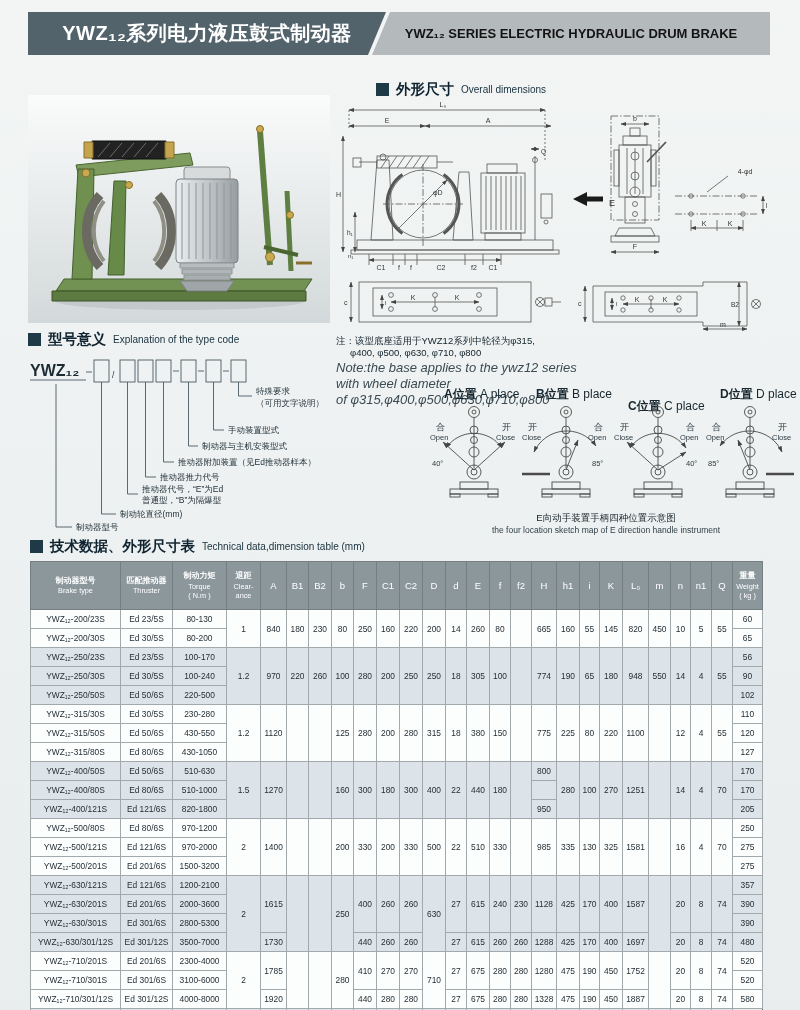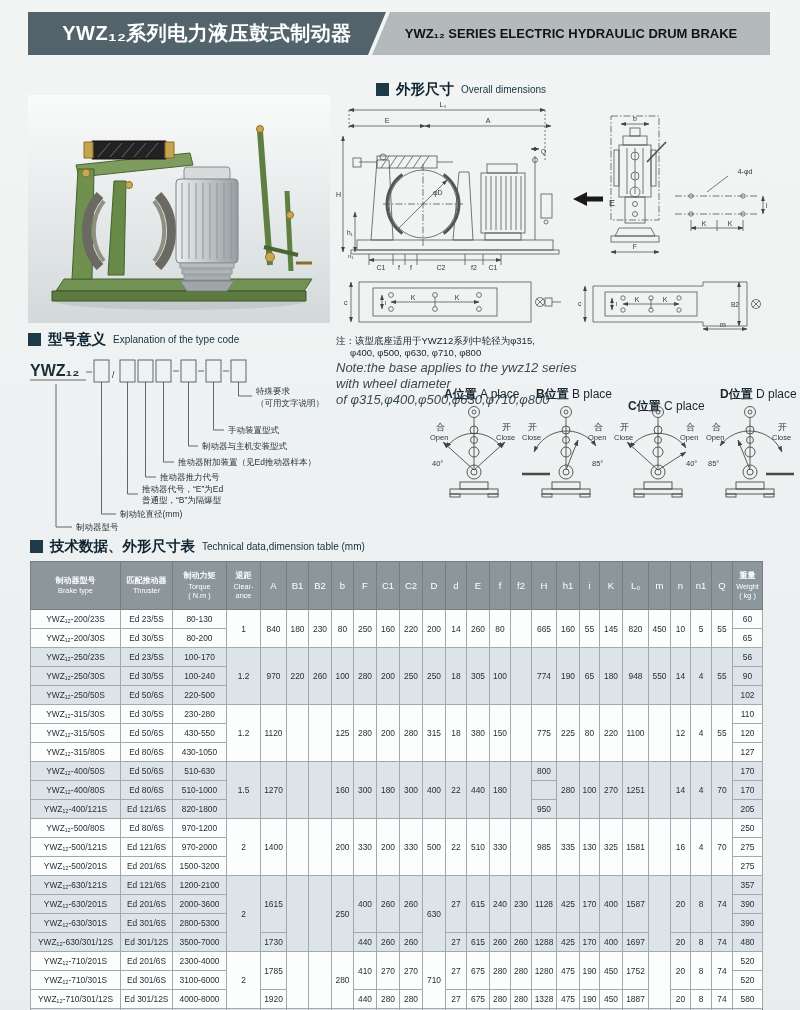--- a/index.html
+++ b/index.html
@@ -446,20 +446,24 @@
       <rect x="22" y="94" width="10" height="3"></rect>
         <rect x="60" y="94" width="10" height="3"></rect>
     </g>
     <text class="cnl" x="8" y="30">合</text>
     <text x="2" y="40">Open</text>
     <text class="cnl" x="74" y="30">开</text>
     <text x="68" y="40">Close</text>
     <text x="4" y="66" font-size="7">85°</text>
   </svg>
 
+  <div class="place-caption">
+    <div class="zh">E向动手装置手柄四种位置示意图</div>
+    <div class="en">the four location sketch map of E direction handle instrument</div>
+  </div>
 
   <div class="sec" style="left:30px;top:537px;text-align:right;">
     <span class="sq"></span>
     <span class="zh">技术数据、外形尺寸表</span>
     <span class="en">Technical data,dimension table (mm)</span>
   </div>
 
   <table class="tech">
       <colgroup>
         <col style="width: 90px;">

